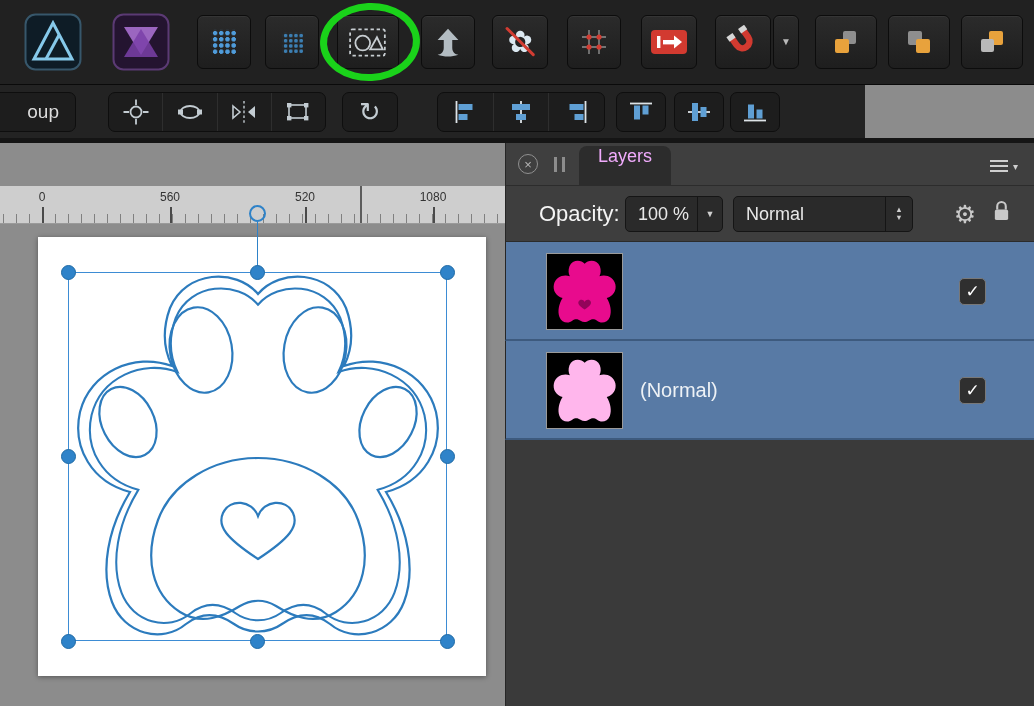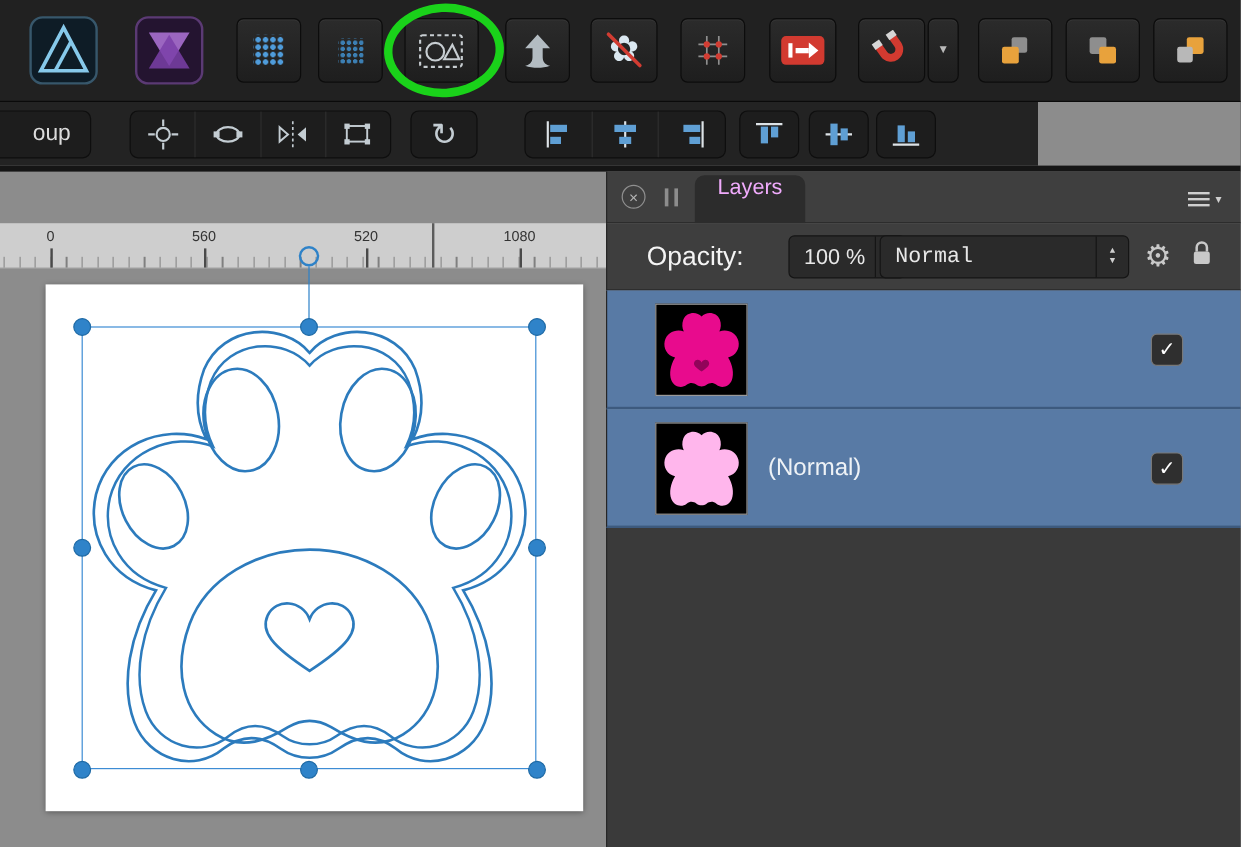--- a/index.html
+++ b/index.html
@@ -306,25 +306,25 @@
           <div></div>
           <div></div>
           <div></div>
         </div>
       <span class="caret">▾</span>
     </div>
   </div>
 
   <div class="panel-controls">
     <div class="opacity-label">Opacity:</div>
-    <div class="dropdown" style="left:119px;width:98px;margin-left:32px;">
+    <div class="dropdown" style="left:119px;width:98px;">
       <span class="dd-text">100 %</span>
       <span class="dd-caret-seg">▼</span>
     </div>
-    <div class="dropdown" style="left:227px;width:208px;font-family:Liberation Mono, monospace;">
+    <div class="dropdown" style="left:227px;width:180px;">
       <span class="dd-text">Normal</span>
       <span class="dd-stepper">
         <span>▲</span>
         <span>▼</span>
       </span>
     </div>
     <div class="abs" style="left:444px;top:13px;width:30px;height:30px;display:flex;align-items:center;justify-content:center;">
       <span class="glyph" style="font-size:25px;color:#c9c9c9;">⚙</span>
     </div>
     <div class="abs" style="left:486px;top:14px;">

